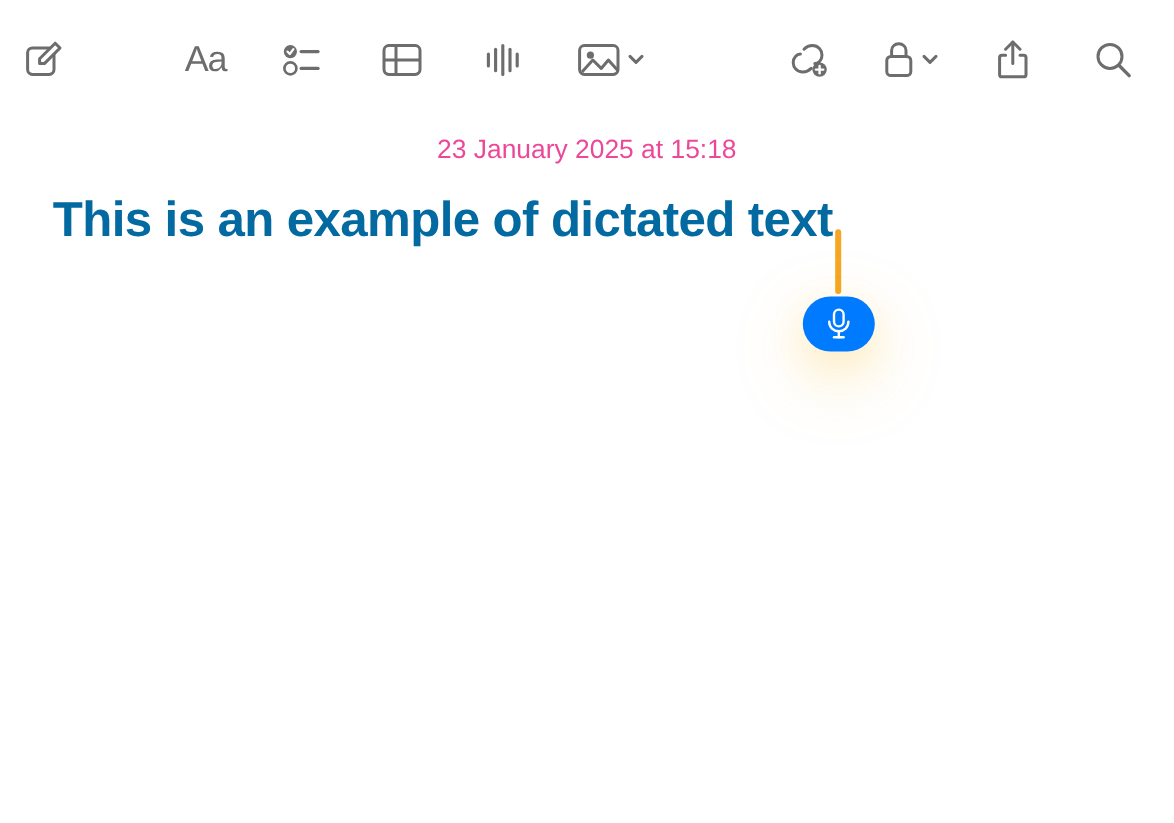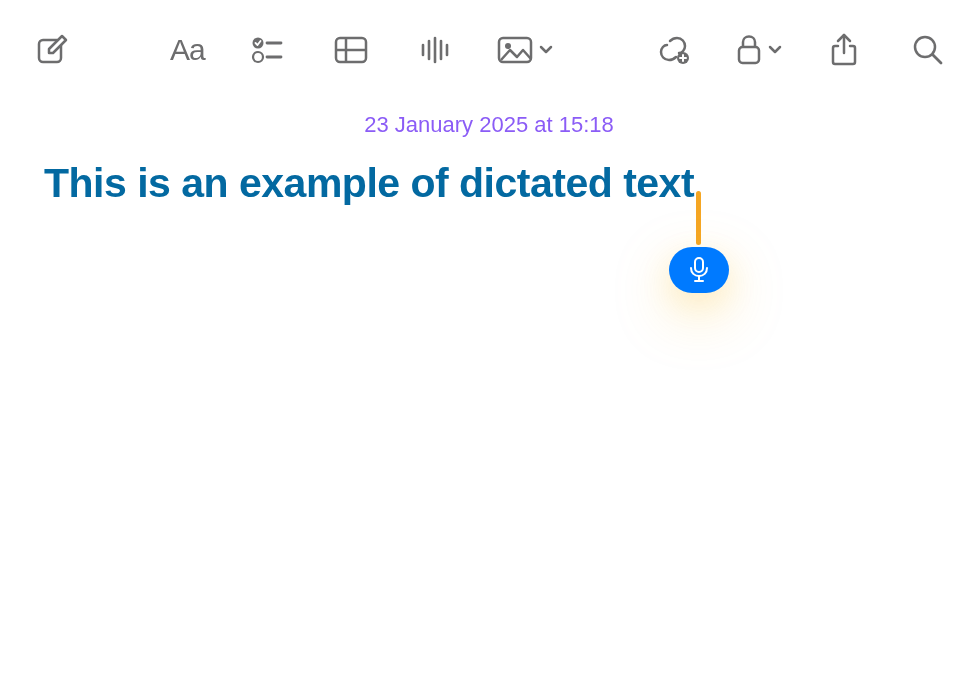--- a/index.html
+++ b/index.html
@@ -12,21 +12,21 @@
       font-family: -apple-system, BlinkMacSystemFont, "SF Pro Display", "Helvetica Neue", sans-serif;
       background: #fff;
       width: 978px;
       height: 686px;
       overflow: hidden;
     }
 
     .toolbar {
       display: flex;
       align-items: center;
-      padding: 28px 28px 28px 30px;
+      padding: 28px 28px 28px 14px;
       gap: 8px;
     }
 
     .toolbar-btn {
       display: flex;
       align-items: center;
       justify-content: center;
       width: 44px;
       height: 44px;
       cursor: pointer;
@@ -63,21 +63,21 @@
       margin-left: 2px;
     }
 
     .content-area {
       padding: 12px 44px 0 44px;
       position: relative;
     }
 
     .timestamp {
       text-align: center;
-      color: #8b5cf6;
+      color: #ec4899;
       font-size: 22px;
       font-weight: 400;
       margin-bottom: 22px;
     }
 
     .note-title {
       font-size: 41px;
       font-weight: 700;
       color: #0369a1;
       letter-spacing: -0.5px;

